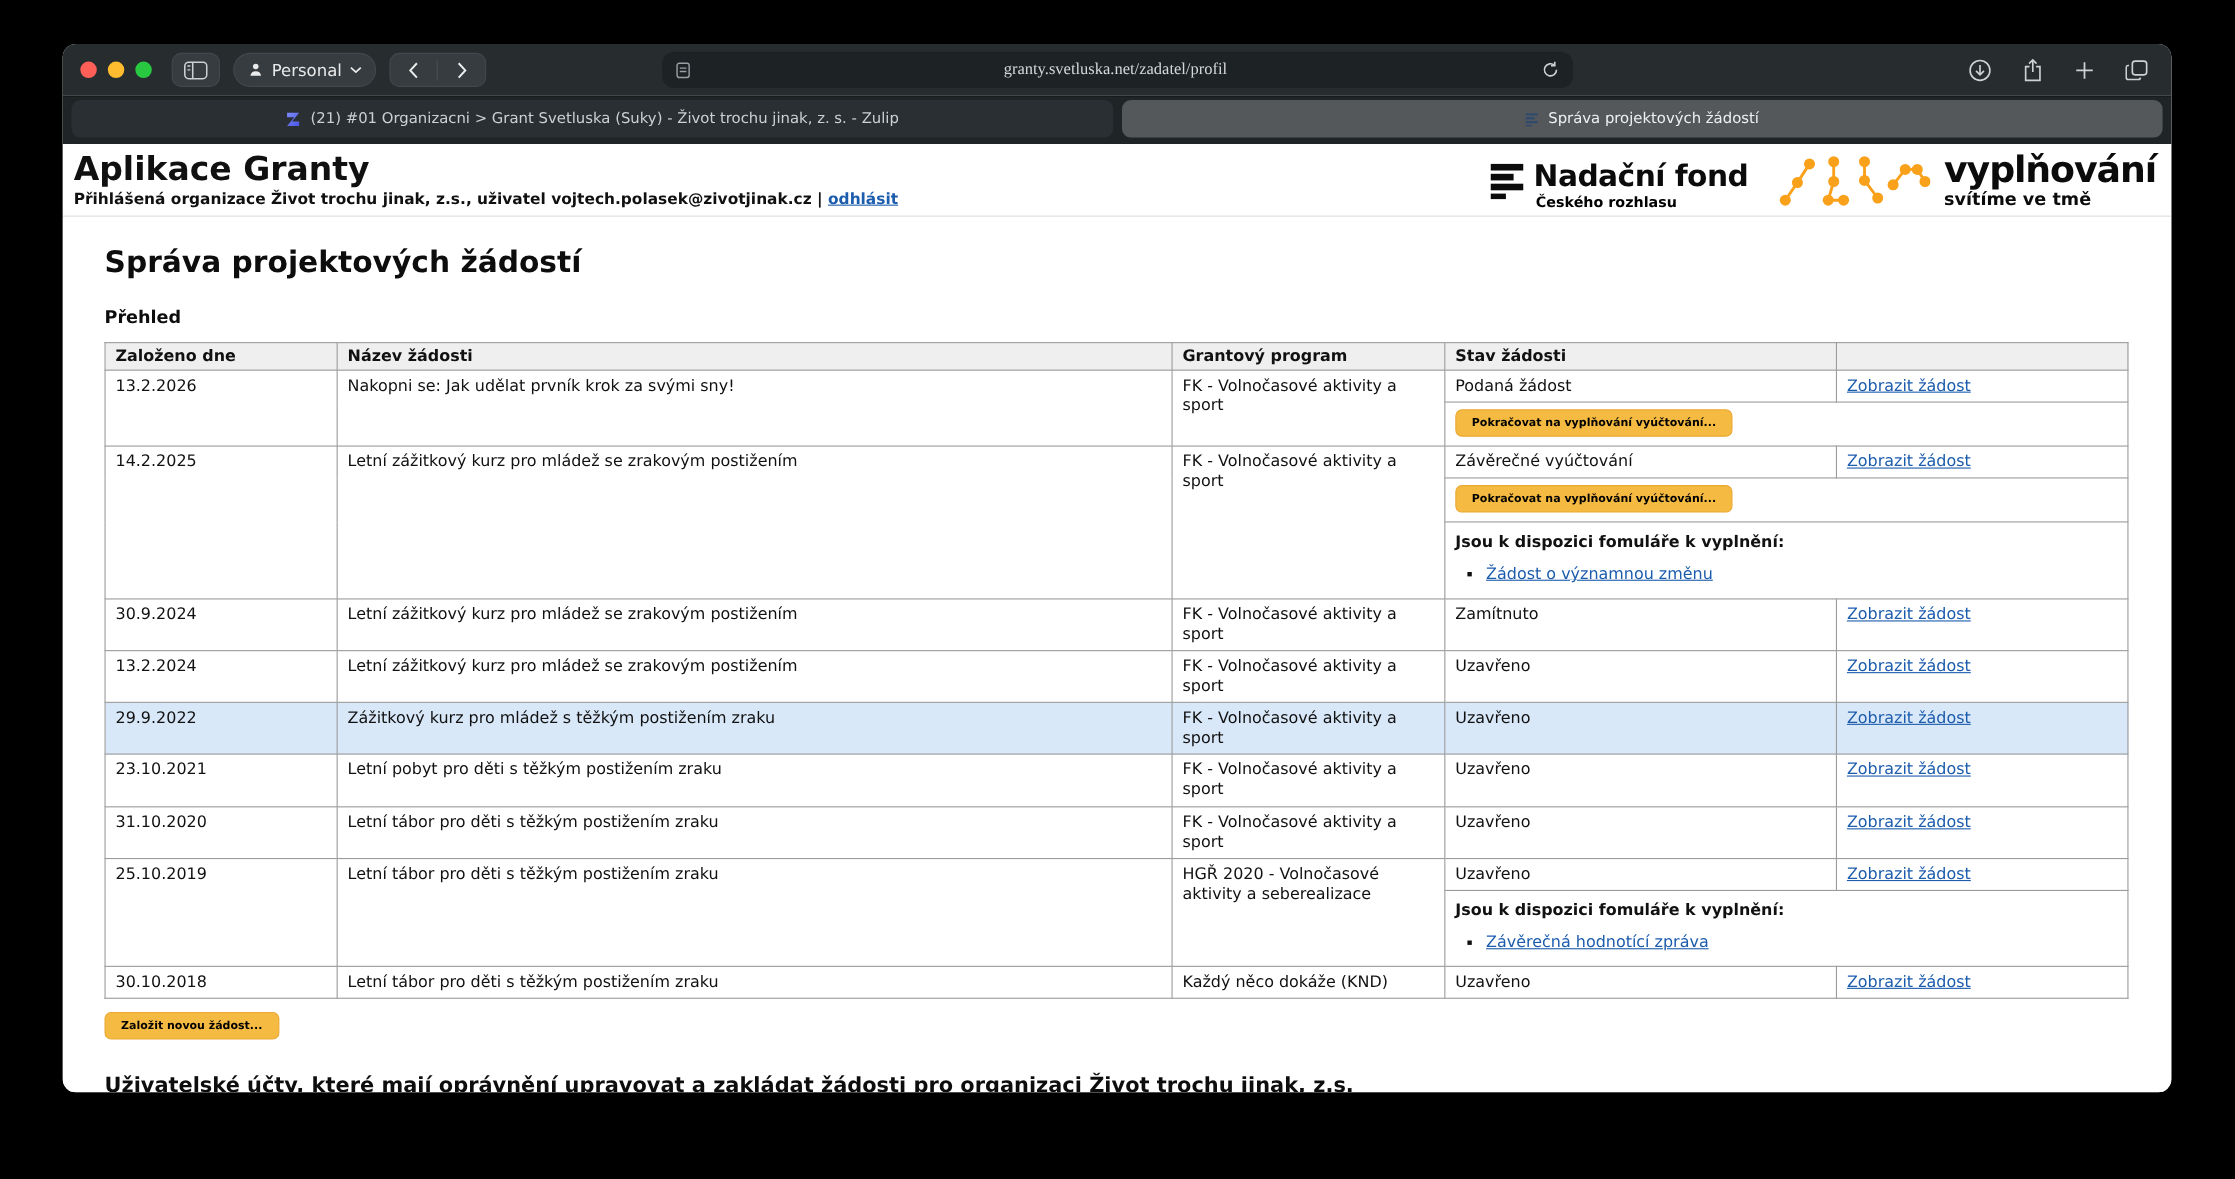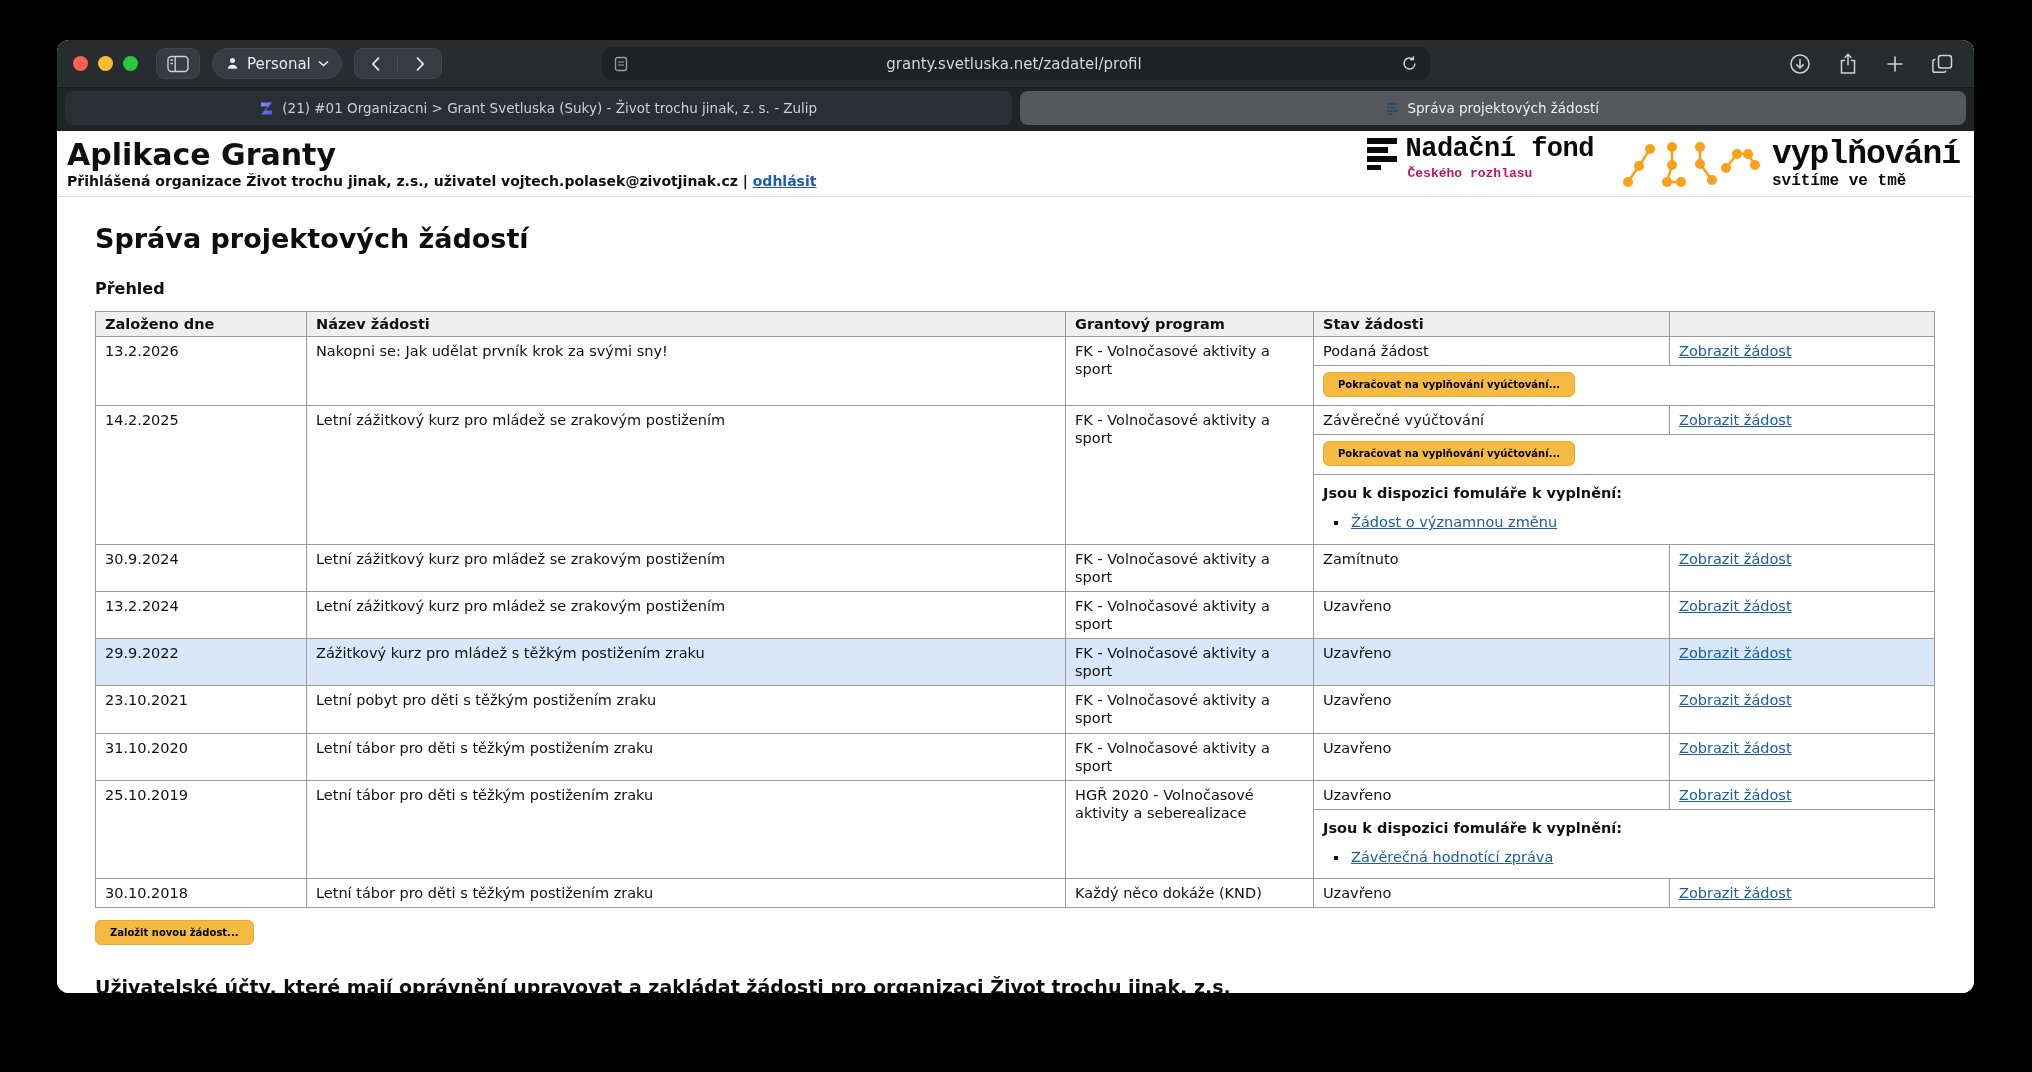--- a/index.html
+++ b/index.html
@@ -20,43 +20,43 @@
                display:flex; align-items:center; justify-content:center; }
   .sidebarbtn { width:44px; margin-right:12px; }
   .pill { border-radius:16px; padding:0 12px; gap:7px; }
   .profilepill { margin-right:12px; }
   .profilepill span { color:#e9eaeb; font-size:15px; }
   .navpill { width:88px; gap:0; padding:0; margin-right:12px; }
   .navpill .half { flex:1; display:flex; align-items:center; justify-content:center; height:100%; }
   .navdivider { width:1px; height:18px; background:#4a5053; }
   .urlbar { position:absolute; left:50%; top:7px; transform:translateX(-50%);
             width:828px; height:33px; background:#1d2225; border-radius:11px;
-            display:flex; align-items:center; padding:0 12px; }
+            display:flex; align-items:center; padding:0 12px;font-family:Liberation Serif, serif; }
   .urltext { flex:1; text-align:center; color:#d5d7d8; font-size:15px; }
   .right-icons { margin-left:auto; display:flex; align-items:center; gap:27px; padding-right:4px; }
 
   
   .tabstrip { height:44px; background:#1f2427; display:flex; gap:8px;
               padding:3px 8px 6px; flex:none; border-top:1px solid #17191b; }
   .tab { flex:1; border-radius:8px; display:flex; align-items:center; justify-content:center;
          gap:8px; font-size:13.5px; white-space:nowrap; overflow:hidden; }
   .tab.inactive { background:#2a2f33; color:#cdd0d2; }
   .tab.active   { background:#54585b; color:#eef0f0; }
 
   
   .content { flex:1; background:#fff; overflow:hidden; }
   .pageheader { height:66px; padding:6px 14px 6px 10px; border-bottom:1px solid #dedede;
                 display:flex; align-items:center; justify-content:space-between; }
   .app-title { font-size:30px; font-weight:700; color:#101010; line-height:1.12; }
   .login-line { font-size:14px; font-weight:700; color:#101010; margin-top:1px; }
   a { color:#1c5cad; }
-  .logos { display:flex; align-items:flex-start; gap:26px;font-family:Liberation Mono, monospace; }
+  .logos { display:flex; align-items:flex-end; gap:26px; }
   .nf-logo { display:flex; align-items:flex-start; gap:9px; }
   .nf-text .l1 { font-size:27px; font-weight:800; color:#0b0b0b; line-height:1; letter-spacing:-.5px; }
-  .nf-text .l2 { font-size:13px; font-weight:700; color:#be185d; margin-top:3px; margin-left:2px; }
+  .nf-text .l2 { font-size:13px; font-weight:700; color:#000000; margin-top:3px; margin-left:2px; }
   .sv-logo { display:flex; align-items:center; gap:12px; }
   .sv-text .l1 { font-size:33px; font-weight:800; color:#0b0b0b; line-height:1; letter-spacing:-1px; }
   .sv-text .l2 { font-size:16px; font-weight:700; color:#0b0b0b; margin-top:1px; }
 
   .main { padding:0 40px 0 38px; }
   .page-title { font-size:27px; font-weight:700; color:#0d0d0d; margin-top:26px; }
   .overview-h { font-size:16px; font-weight:700; color:#0d0d0d; margin-top:25px; }
 
   table { border-collapse:collapse; table-layout:fixed; margin-top:13px; }
   th { background:#efefef; border:1px solid #9b9b9b; font-size:14.5px; font-weight:700;

